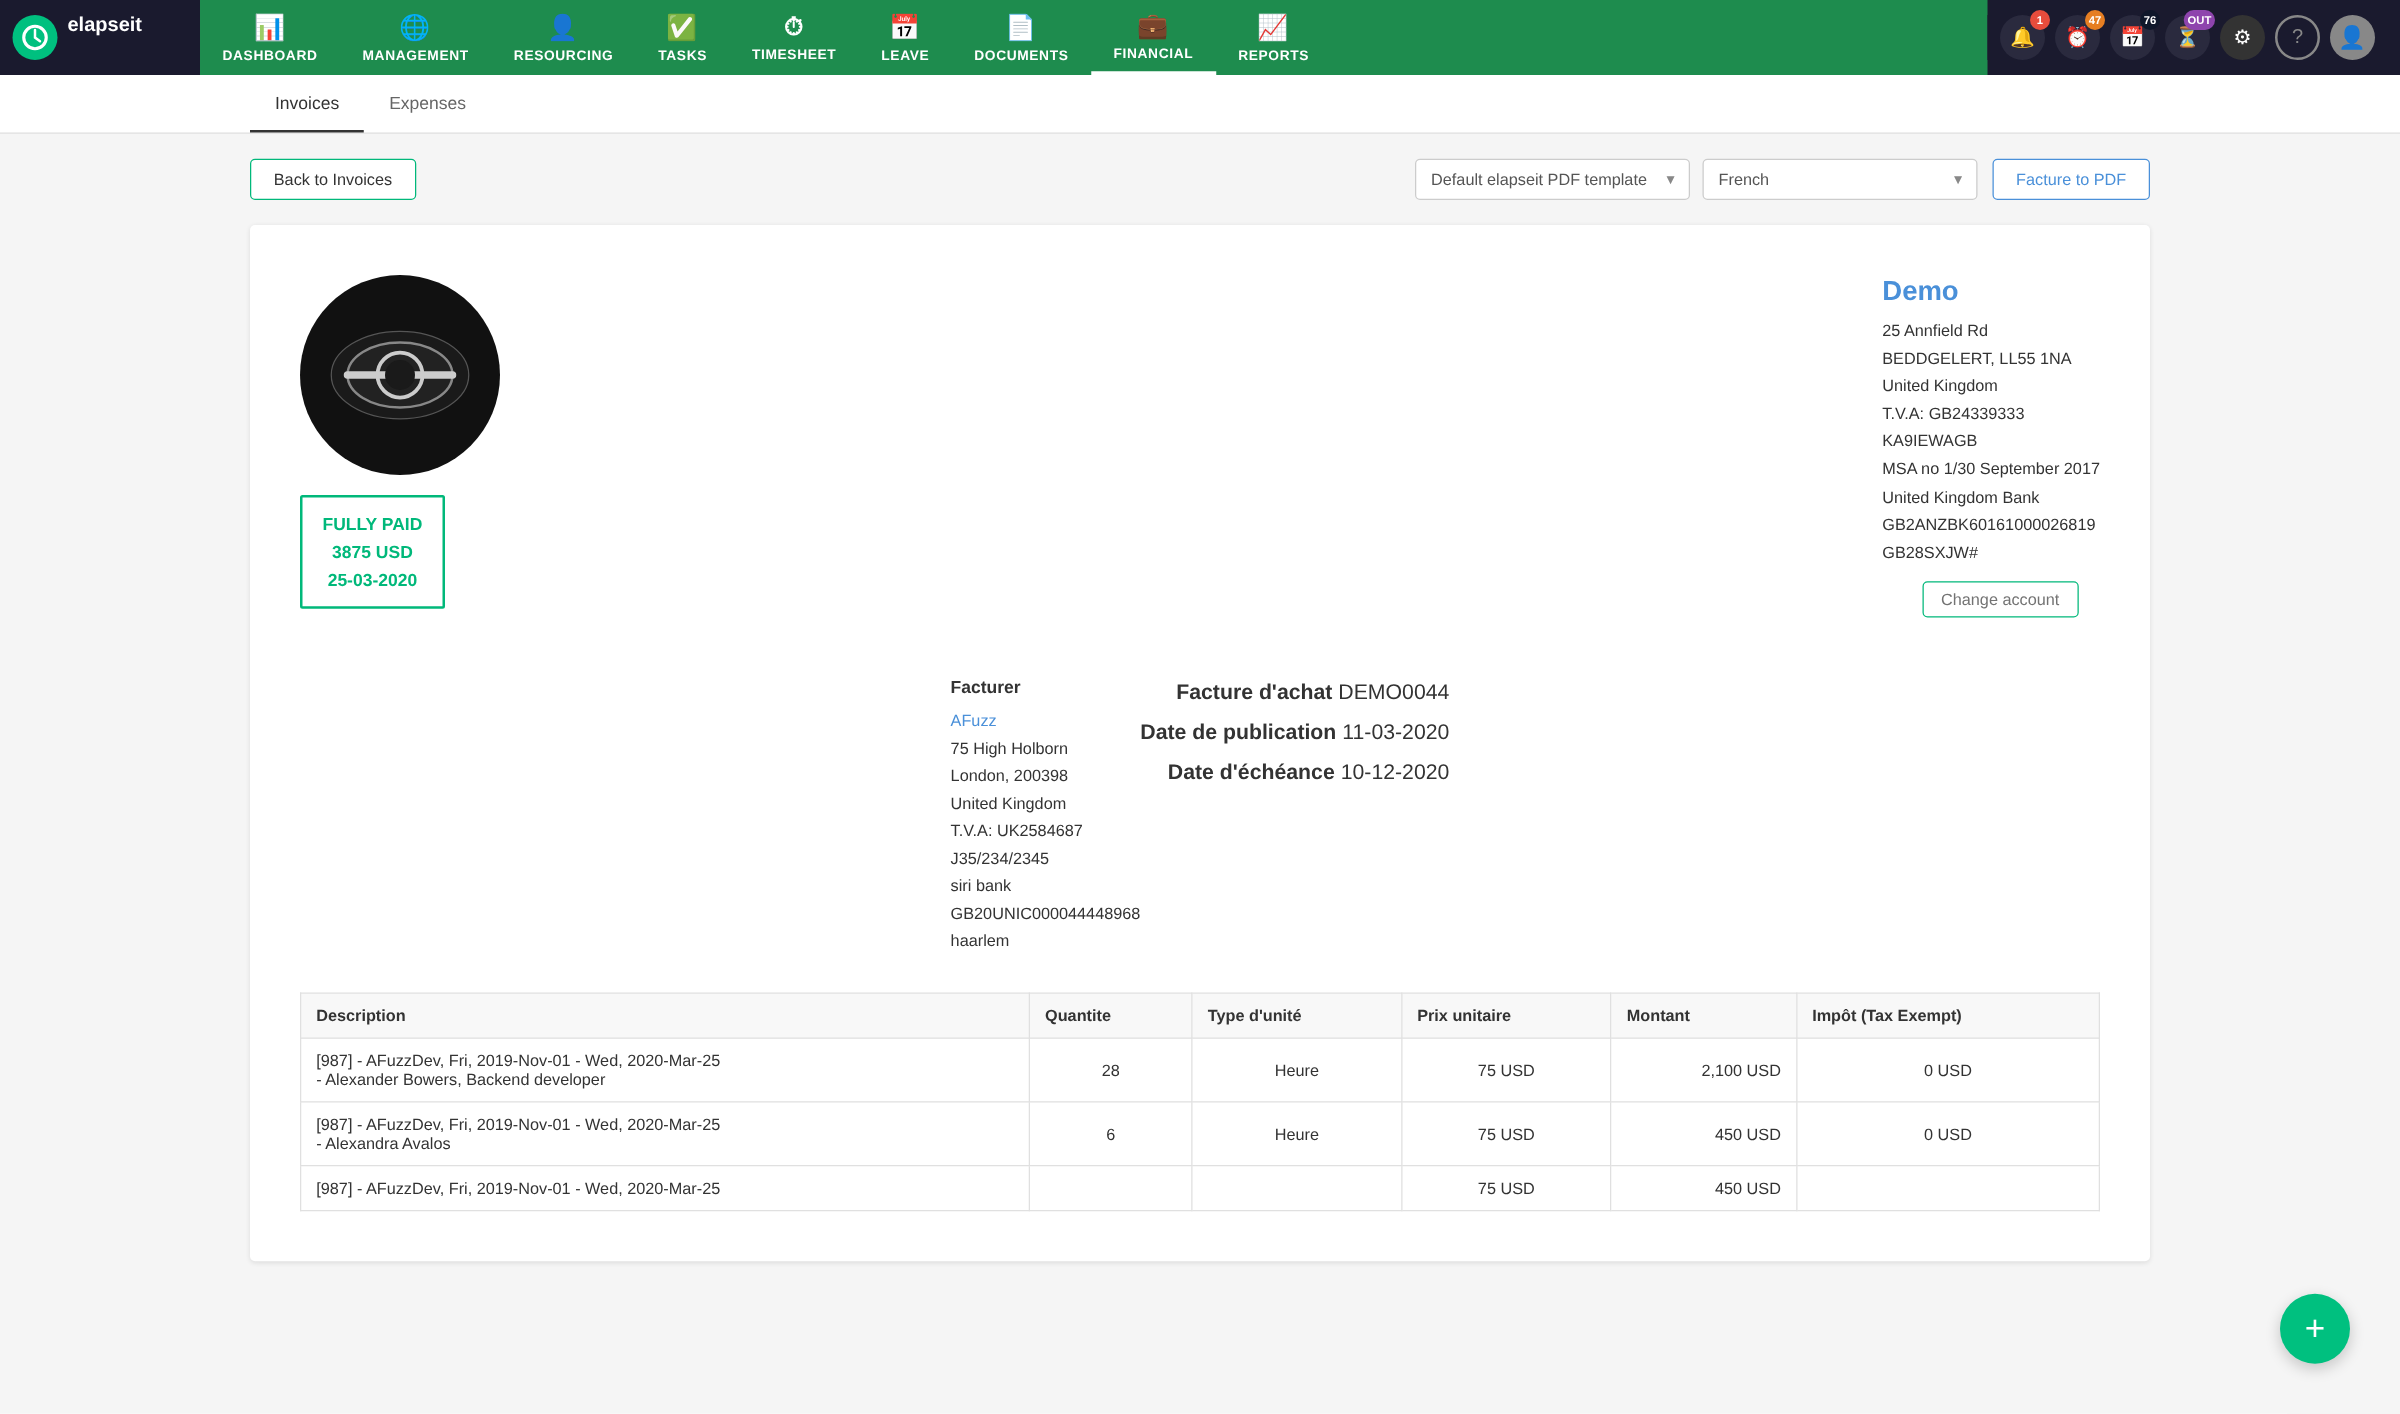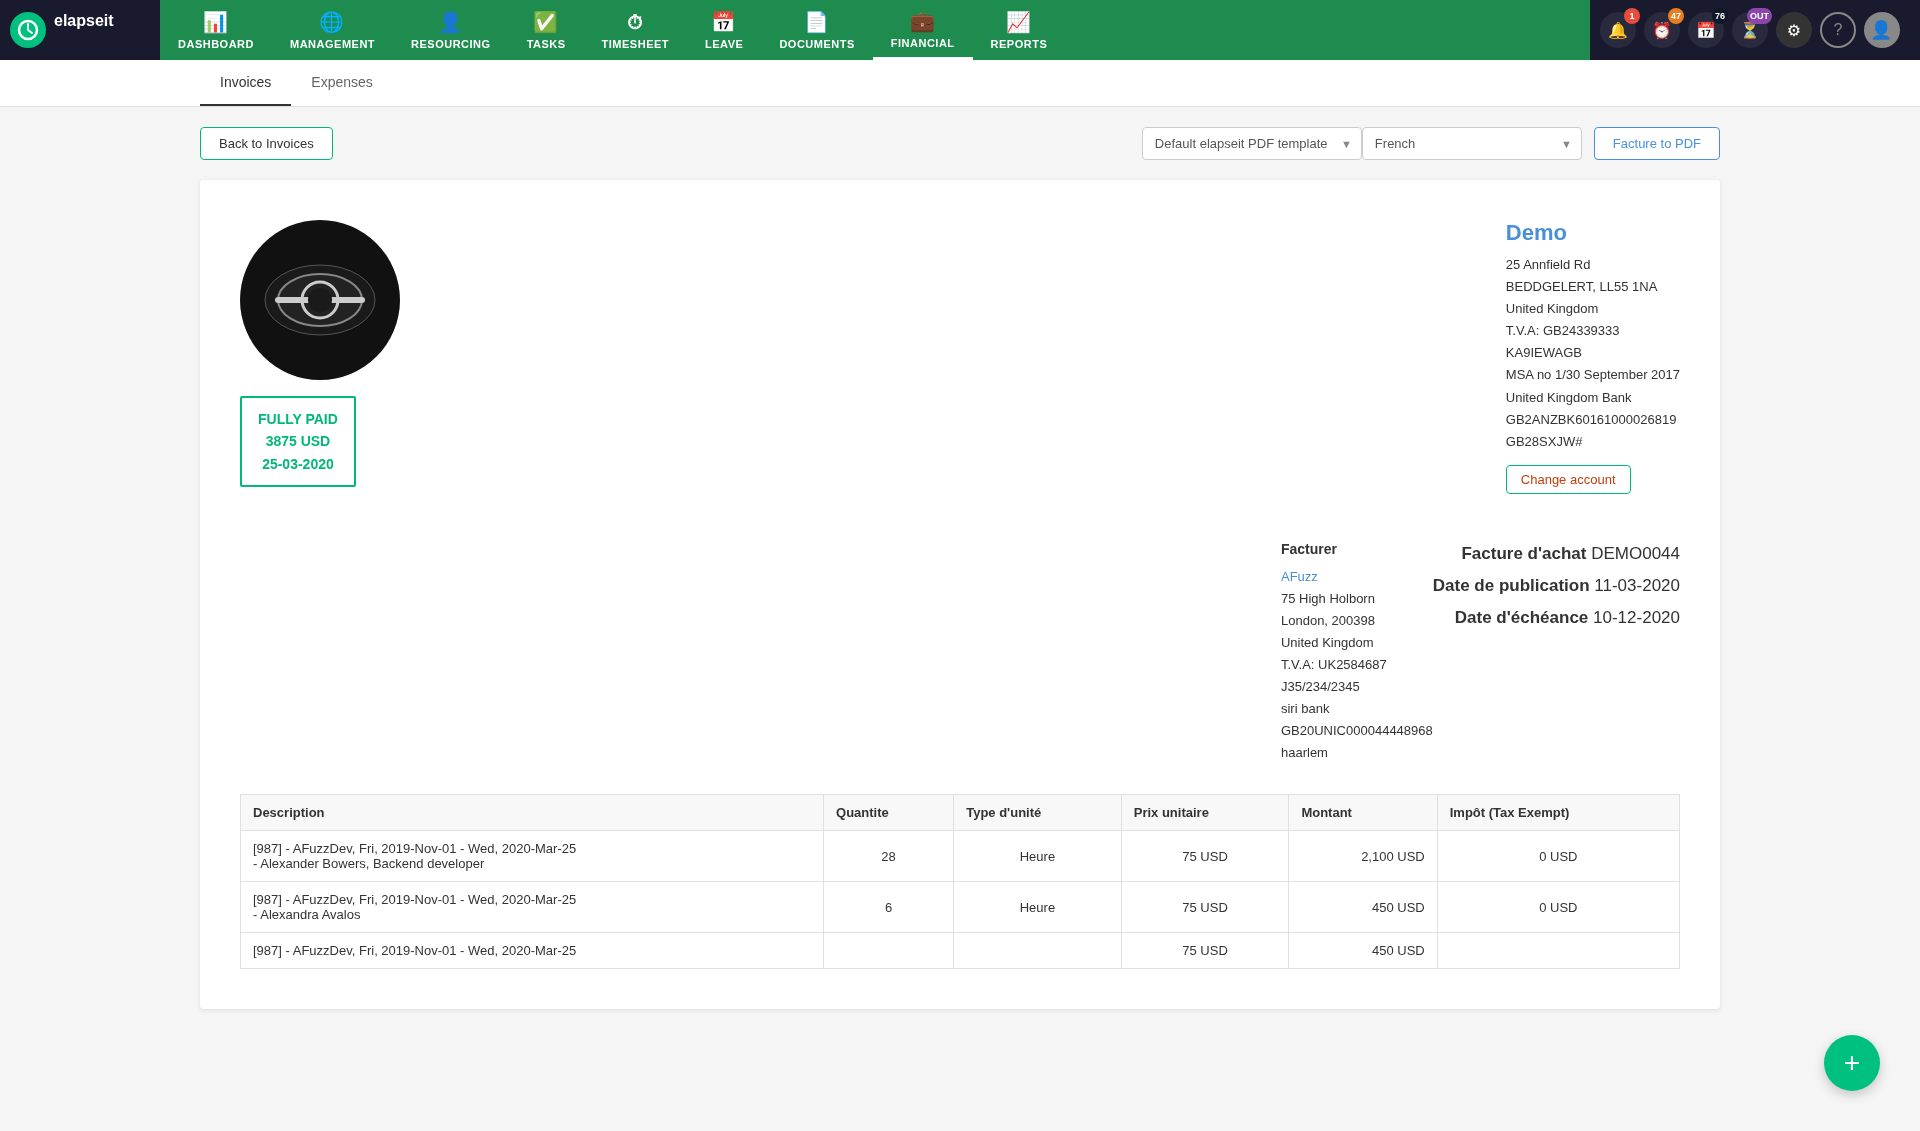--- a/index.html
+++ b/index.html
@@ -159,20 +159,21 @@
       padding: 8px 18px;
       border: 1.5px solid #4a90d9;
       background: white;
       color: #4a90d9;
       border-radius: 4px;
       cursor: pointer;
       font-size: 13px;
     }
     .template-selectors {
       display: flex;
+      gap: 10px;
     }
     .select-wrapper {
       position: relative;
     }
     .select-wrapper select {
       padding: 8px 30px 8px 12px;
       border: 1px solid #ccc;
       border-radius: 4px;
       background: white;
       font-size: 13px;
@@ -242,30 +243,31 @@
       font-size: 13px;
       line-height: 1.7;
       color: #333;
     }
     .btn-change-account {
       display: inline-block;
       margin-top: 12px;
       padding: 6px 14px;
       border: 1.5px solid #00b87a;
       background: white;
-      color: #c2410c;
+      color: #737373;
       border-radius: 4px;
       cursor: pointer;
       font-size: 13px;
+      margin-left: 32px;
     }
 
     
     .billing-section {
       display: flex;
-      justify-content: flex-end;
+      justify-content: center;
       margin-bottom: 30px;
       margin-top: 44px;
     }
     .billed-to { font-size: 13px; line-height: 1.7; }
     .billed-label { font-weight: bold; font-size: 14px; margin-bottom: 4px; }
     .billed-company { color: #4a90d9; }
     .invoice-meta { text-align: right; font-size: 17px; line-height: 1.9; }
     .meta-label { font-weight: bold; }
 
     

